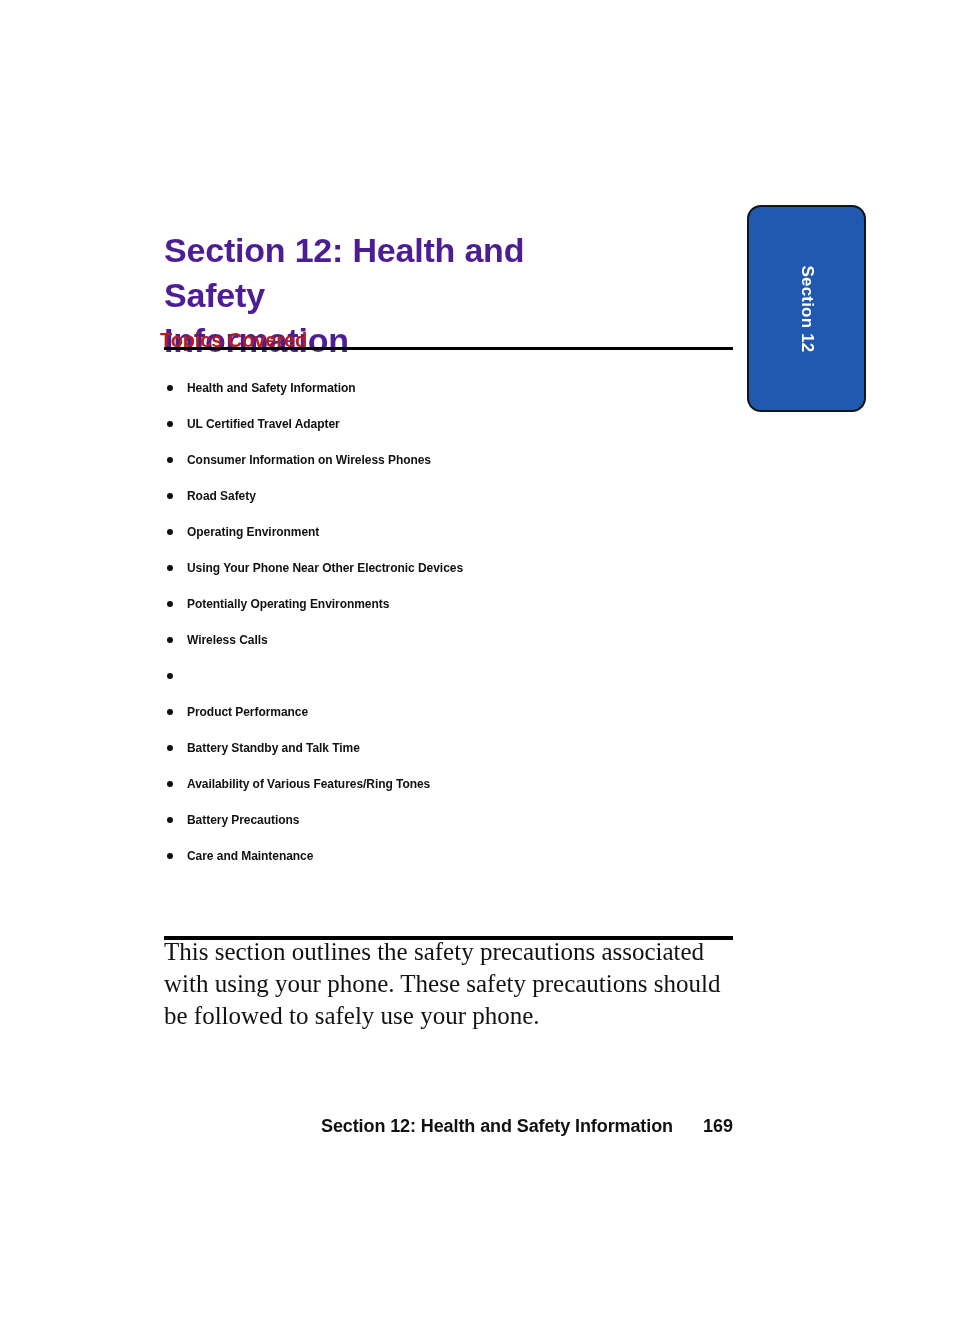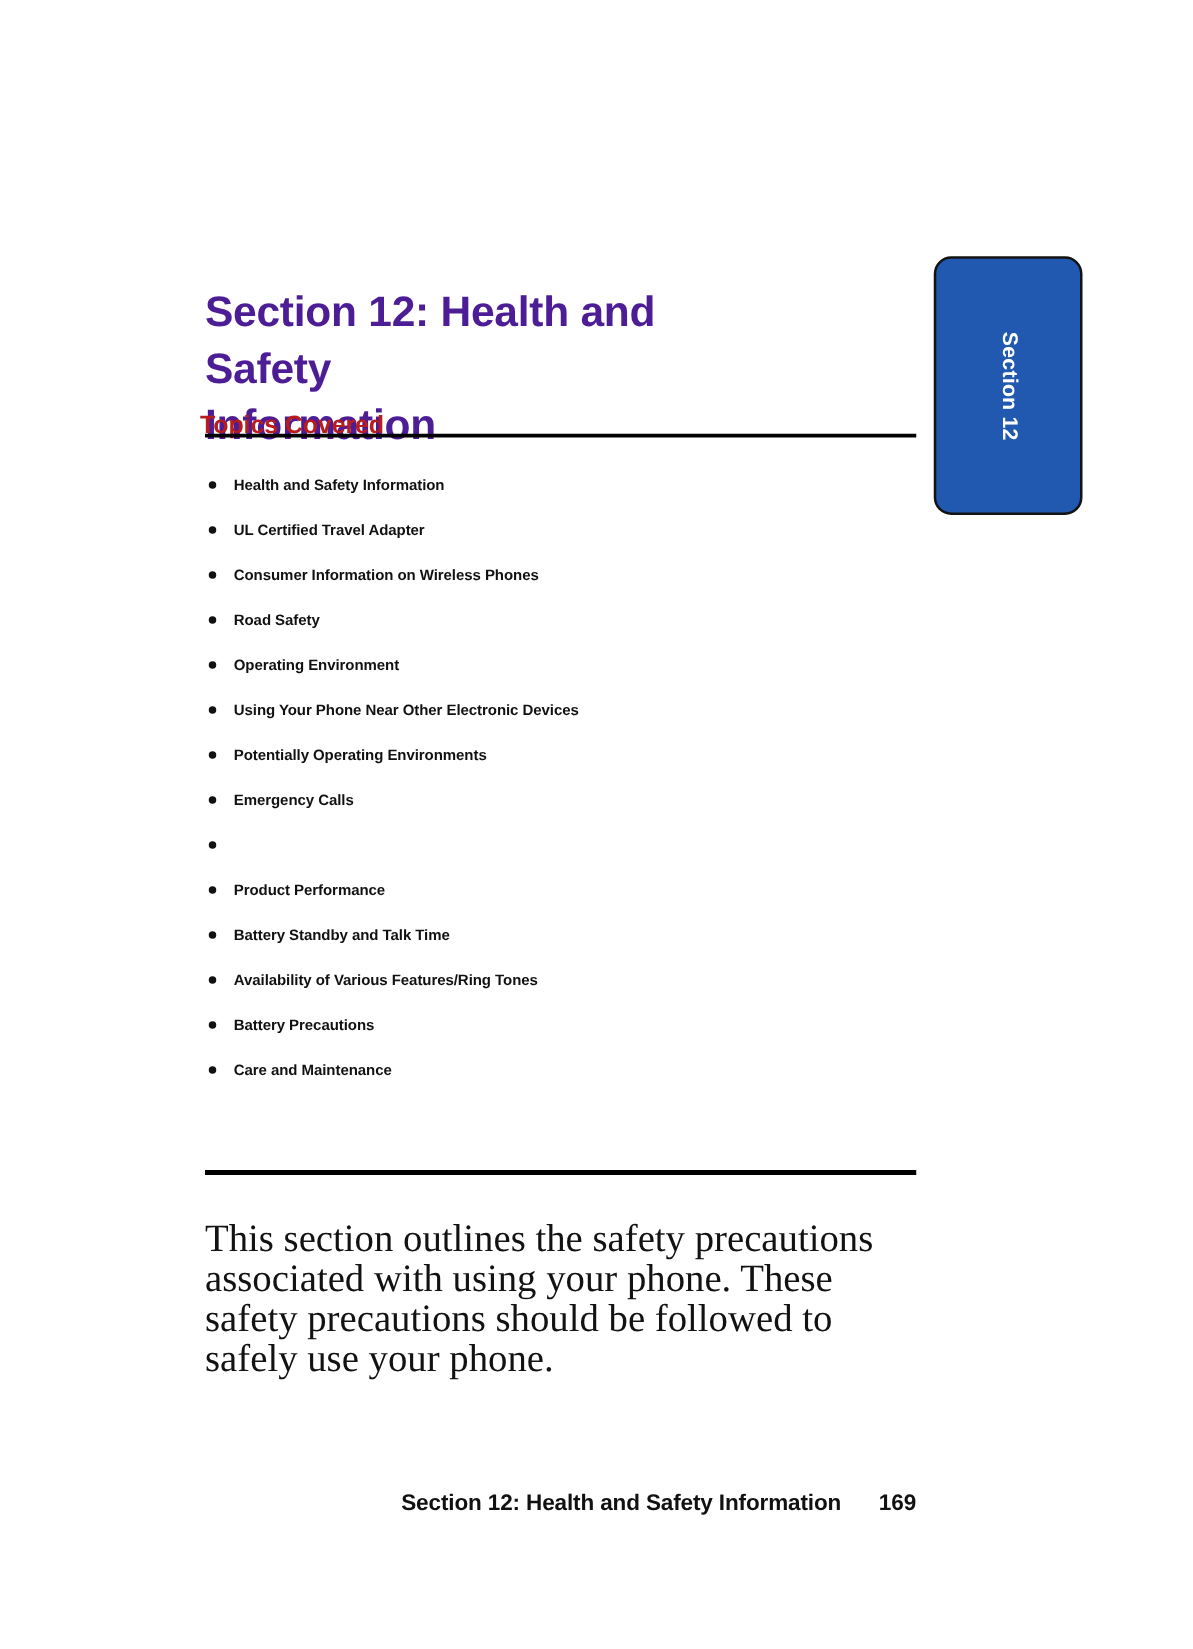--- a/index.html
+++ b/index.html
@@ -116,33 +116,33 @@
     width: 6px;
     height: 6px;
     background: #111111;
     border-radius: 50%;
   }
 
   
   .body-paragraph {
     position: absolute;
     left: 164px;
-    top: 944px;
+    top: 911px;
     width: 580px;
     color: #121212;
     font-family: "Liberation Serif", "DejaVu Serif", serif;
-    font-size: 31px;
+    font-size: 25px;
     line-height: 32px;
   }
 
   
   .page-footer {
     position: absolute;
     left: 164px;
-    top: 1192px;
+    top: 1116px;
     width: 569px;
     display: flex;
     justify-content: flex-end;
     align-items: flex-end;
     font-family: "Liberation Sans Narrow", "Liberation Sans", sans-serif;
     font-weight: bold;
     font-size: 18px;
     color: #111111;
   }
   .footer-title { letter-spacing: -0.1px; }
@@ -190,21 +190,21 @@
     <li class="topic-item">
       <span class="topic-bullet"></span>
       <span>Using Your Phone Near Other Electronic Devices</span>
     </li>
     <li class="topic-item">
       <span class="topic-bullet"></span>
       <span>Potentially Operating Environments</span>
     </li>
     <li class="topic-item">
       <span class="topic-bullet"></span>
-      <span>Emergency Calls</span>
+      <span>Wireless Calls</span>
     </li>
     <li class="topic-item">
       <span class="topic-bullet"></span>
     </li>
     <li class="topic-item">
       <span class="topic-bullet"></span>
       <span>Product Performance</span>
     </li>
     <li class="topic-item">
       <span class="topic-bullet"></span>

